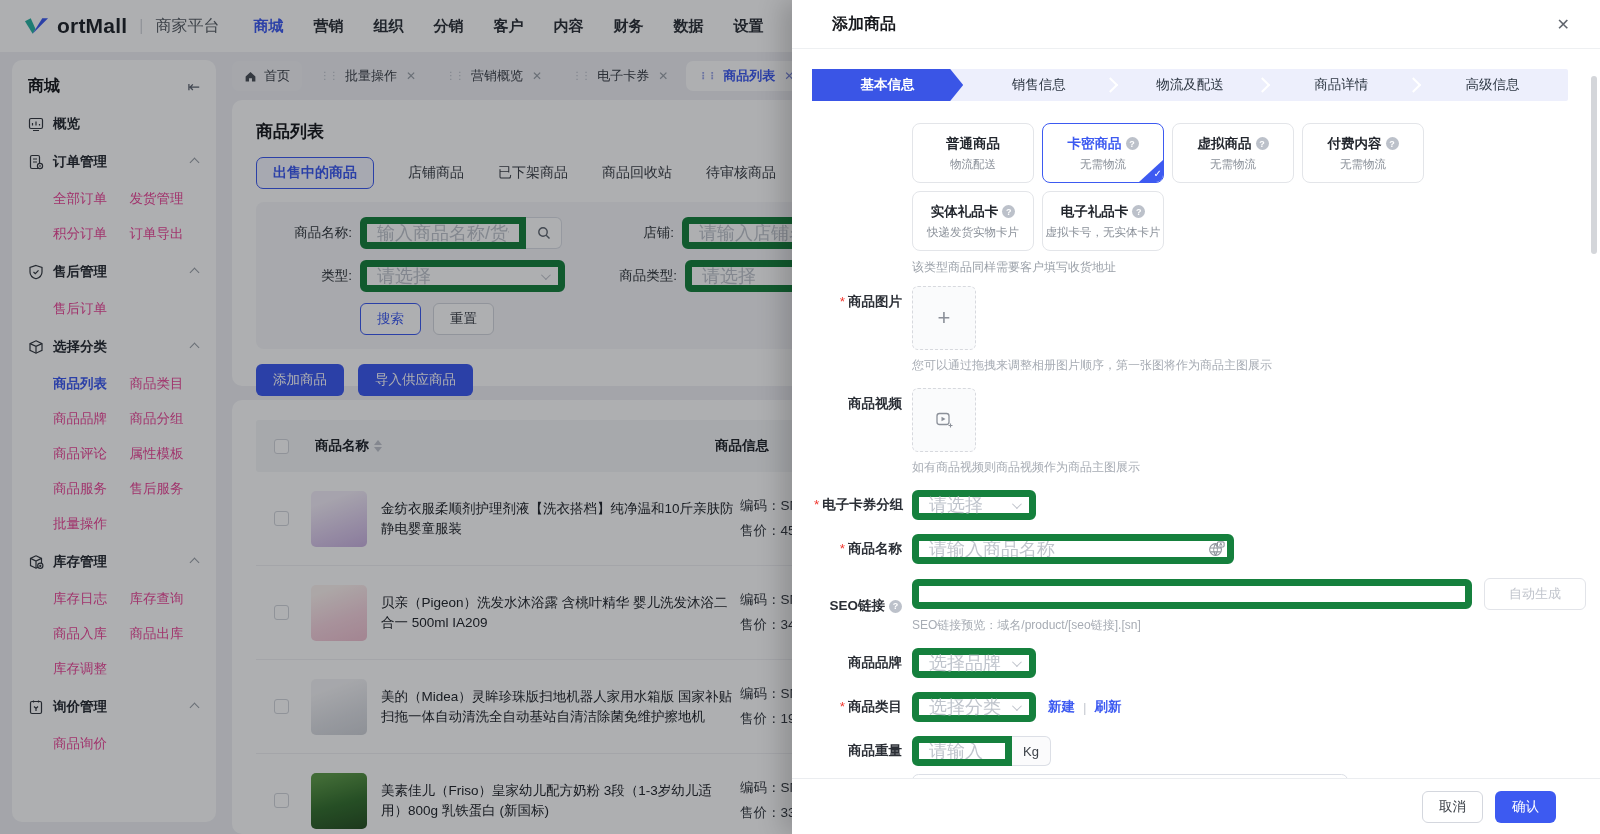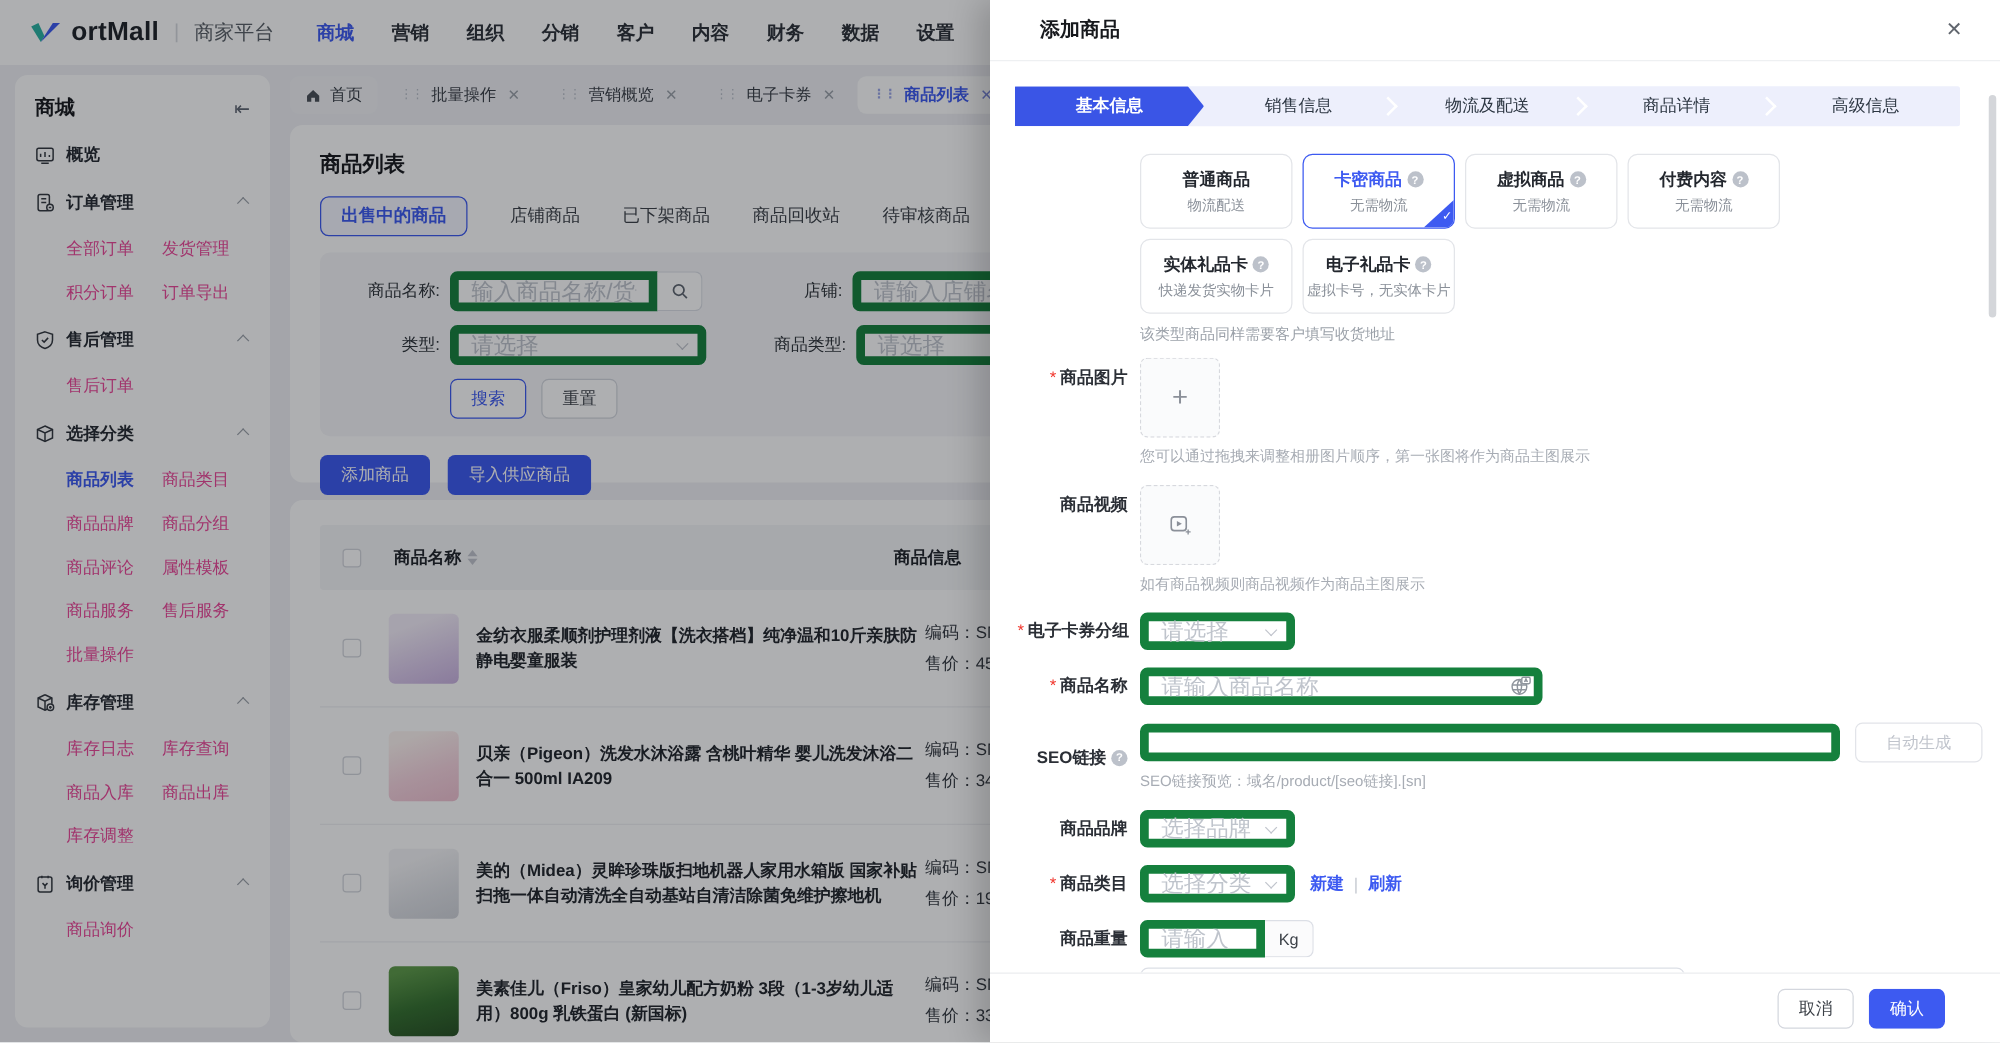--- a/index.html
+++ b/index.html
@@ -77,21 +77,21 @@
   .sorter i { display:block; width:0; height:0; border-left:4px solid transparent; border-right:4px solid transparent; }
   .sorter .up { border-bottom:5px solid #c0c4cc; }
   .sorter .dn { border-top:5px solid #c0c4cc; }
   .th-info { position:absolute; left:459px; font-size:13.5px; font-weight:bold; color:#20242a; }
   .trow { position:relative; display:flex; align-items:center; height:94px; border-bottom:1px solid #f0f1f3; padding-left:18px; }
   .thumb { width:56px; height:56px; border-radius:5px; margin-left:22px; flex:0 0 56px; }
   .thumb1 { background:linear-gradient(160deg,#f4eef9 20%,#d9c7ea 70%,#c9b2e0); }
   .thumb2 { background:linear-gradient(160deg,#fdf3f0 15%,#f6d3de 60%,#efc0d0); }
   .thumb3 { background:linear-gradient(160deg,#f4f4f6 20%,#dddfe4 65%,#cfd2d8); }
   .thumb4 { background:linear-gradient(165deg,#5d9a48 10%,#35702f 55%,#274f23); }
-  .prod-name { width:356px; margin-left:14px; font-size:13.5px; line-height:1.45; color:#22262c;font-weight:bold; }
+  .prod-name { width:356px; margin-left:14px; font-size:13.5px; line-height:1.45; color:#22262c; }
   .row-info { position:absolute; left:484px; font-size:13.5px; color:#363b42; display:flex; flex-direction:column; gap:7px; }
   .cb { width:15px; height:15px; border:1.5px solid #d2d5db; border-radius:3px; background:#fff; flex:0 0 15px; cursor:pointer; }
 
   
   .mask { position:absolute; inset:0; background:rgba(10,12,18,.33); z-index:50; }
 
   
   .drawer { position:absolute; top:0; right:0; width:808px; height:834px; background:#fff; z-index:60; box-shadow:-10px 0 24px rgba(0,0,0,.18); }
   .dw-head { height:49px; display:flex; align-items:center; padding:0 26px 0 40px; border-bottom:1px solid #eef0f2; }
   .dw-title { font-size:16px; font-weight:bold; color:#17191d; }

